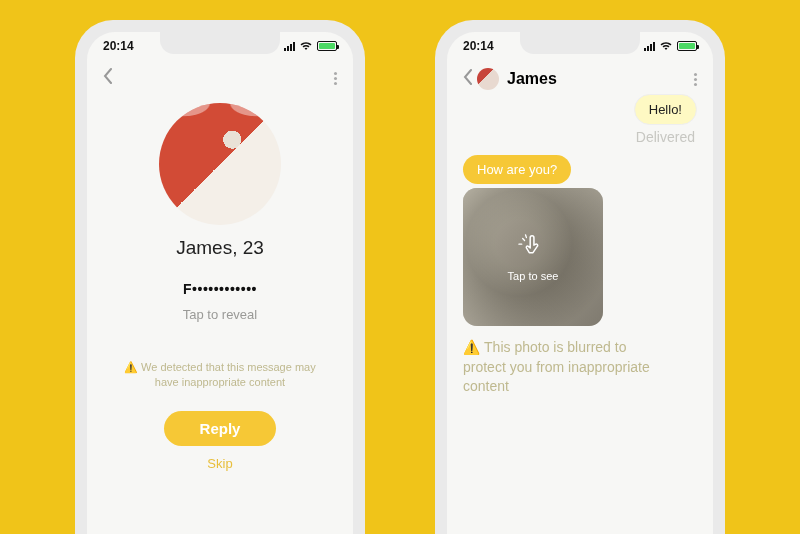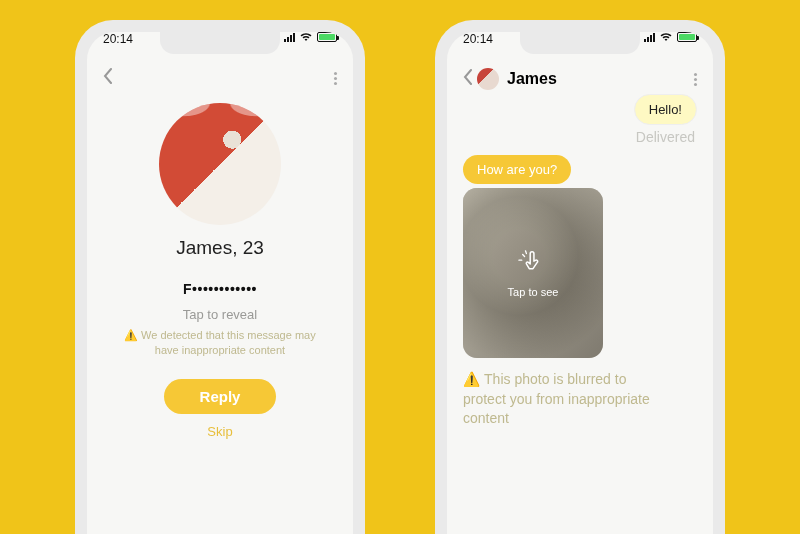--- a/index.html
+++ b/index.html
@@ -41,24 +41,24 @@
     height: 22px;
     background: #eaeaea;
     border-bottom-left-radius: 14px;
     border-bottom-right-radius: 14px;
     z-index: 10;
   }
   .status-bar {
     height: 28px;
     display: flex;
     justify-content: space-between;
-    align-items: flex-start;
+    align-items: center;
     padding: 0 16px;
     font-size: 12px;
-    font-weight: 400;
+    font-weight: 700;
     color: #111;
     position: relative;
     z-index: 5;
   }
   .status-right { display: flex; align-items: center; gap: 4px; }
   .signal {
     display: flex; align-items: flex-end; gap: 1px;
   }
   .signal span { width: 2px; background:#111; }
   .signal span:nth-child(1){height:3px;}
@@ -111,21 +111,21 @@
     background:
       radial-gradient(ellipse 140% 70% at 20% 0%, rgba(255,255,255,0.6) 0 15%, transparent 16%),
       radial-gradient(ellipse 140% 70% at 80% 0%, rgba(255,255,255,0.6) 0 15%, transparent 16%);
     opacity:0.7;
   }
   .name-age { font-size:19px; font-weight:500; color:#222; margin-bottom:22px;}
   .masked-msg {
     font-size:14px; font-weight:600; color:#111; margin-bottom:10px;
     letter-spacing:0.5px;
   }
-  .tap-reveal { font-size:13px; color:#9a9a97; margin-bottom:6px; }
+  .tap-reveal { font-size:13px; color:#9a9a97; margin-bottom:38px; }
   .warn-row {
     font-size:11px; color:#bfb98f; line-height:1.4;
     margin: 0 auto 20px; max-width:210px;
   }
   .reply-btn {
     display:inline-block;
     background:#f6c836; color:#fff;
     border-radius:22px;
     padding: 9px 36px;
     font-size:15px; font-weight:600;
@@ -140,21 +140,21 @@
   .bubble-row.right{ justify-content:flex-end; }
   .bubble-row.left{ justify-content:flex-start; }
   .bubble {
     padding:7px 14px; border-radius:16px; font-size:13px;
     max-width: 75%;
   }
   .bubble.out { background:#fef9c3; color:#222; border:1px solid #eee; }
   .bubble.in  { background:#f6c836; color:#fff; }
   .delivered { text-align:right; font-size:14px; color:#c7c7c2; margin:2px 2px 10px 0;}
   .blurred-photo {
-    width: 140px; height: 170px;
+    width: 140px; height: 138px;
     border-radius: 14px;
     background: radial-gradient(circle at 40% 40%, #8c8678 0 20%, #6c675b 45%, #b7b2a5 80%);
     filter:none;
     position:relative;
     display:flex; flex-direction:column; align-items:center; justify-content:center;
     color:#fff; margin-bottom:8px;
   }
   .blurred-photo::before{
     content:""; position:absolute; inset:0;
     background: linear-gradient(130deg, rgba(200,195,180,0.6), rgba(90,85,75,0.6));

